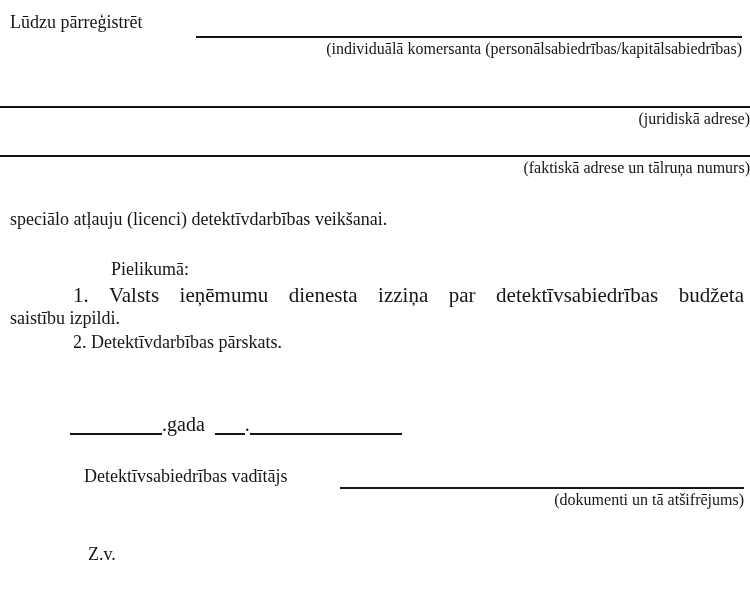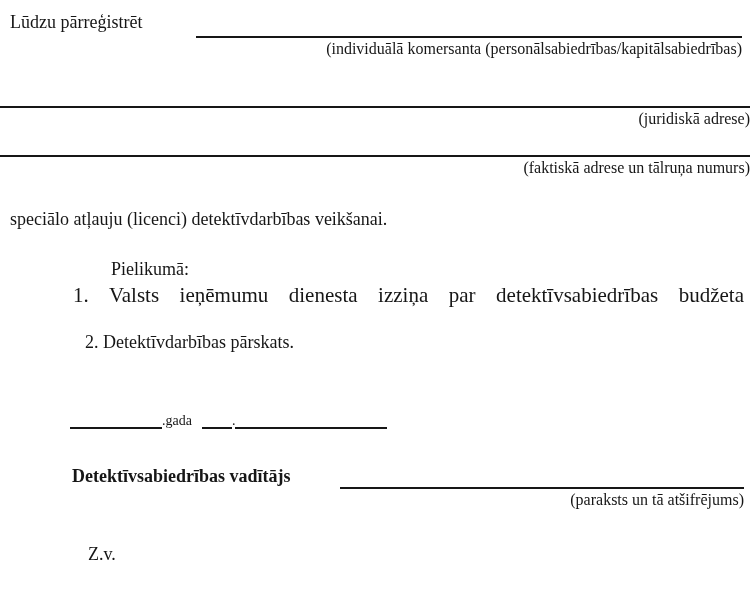--- a/index.html
+++ b/index.html
@@ -26,21 +26,21 @@
     height:12px;
     vertical-align:-4px;
   }
   .justify-line{
     text-align:justify;
     text-align-last:justify;
     text-indent:63px;
     font-size:21px;
     line-height:22px;
   }
-  .date-row{font-size:14px;white-space:nowrap;text-align:right;}
+  .date-row{font-size:20px;white-space:nowrap;text-align:right;}
 </style>
 </head>
 <body>
 
 <div class="page">
 
   <div class="abs body-text" style="left:10px;top:11px;">Lūdzu pārreģistrēt</div>
   <div class="abs rule" style="left:196px;right:8px;top:36px;"></div>
   <div class="abs caption" style="left:196px;right:8px;top:40px;">
     <div>(individuālā komersanta (personālsabiedrības/kapitālsabiedrības)</div>
@@ -50,27 +50,28 @@
   <div class="abs caption" style="left:16px;right:0px;top:110px;">(juridiskā adrese)</div>
 
   <div class="abs rule" style="left:0px;right:0px;top:155px;"></div>
   <div class="abs caption" style="left:16px;right:0px;top:159px;">(faktiskā adrese un tālruņa numurs)</div>
 
   <div class="abs body-text" style="left:10px;top:208px;">speciālo atļauju (licenci) detektīvdarbības veikšanai.</div>
 
   <div class="abs body-text" style="left:72px;top:258px;margin-left:39px;">Pielikumā:</div>
 
   <div class="abs justify-line" style="left:10px;right:6px;top:284px;">1. Valsts ieņēmumu dienesta izziņa par detektīvsabiedrības budžeta</div>
+  <div class="abs body-text" style="left:10px;top:307px;">saistību izpildi.</div>
 
-  <div class="abs body-text" style="left:73px;top:331px;margin-left:12px;">2. Detektīvdarbības pārskats.</div>
+  <div class="abs body-text" style="left:73px;top:331px;">2. Detektīvdarbības pārskats.</div>
 
 
   <div class="abs date-row" style="left:70px;top:413px;">
     <span class="blank" style="width:92px;"></span><span>.gada</span><span class="blank" style="width:30px;margin-left:10px;"></span><span>.</span><span class="blank" style="width:152px;"></span>
   </div>
 
-  <div class="abs body-text" style="left:72px;top:465px;font-weight:bold;">Detektīvsabiedrības vadītājs</div>
+  <div class="abs body-text" style="left:84px;top:465px;">Detektīvsabiedrības vadītājs</div>
   <div class="abs rule" style="left:340px;right:6px;top:487px;"></div>
-  <div class="abs caption" style="left:340px;right:6px;top:491px;">(paraksts un tā atšifrējums)</div>
+  <div class="abs caption" style="left:340px;right:6px;top:491px;">(dokumenti un tā atšifrējums)</div>
 
   <div class="abs body-text" style="left:88px;top:543px;">Z.v.</div>
 
 </div>
 
 </body></html>

